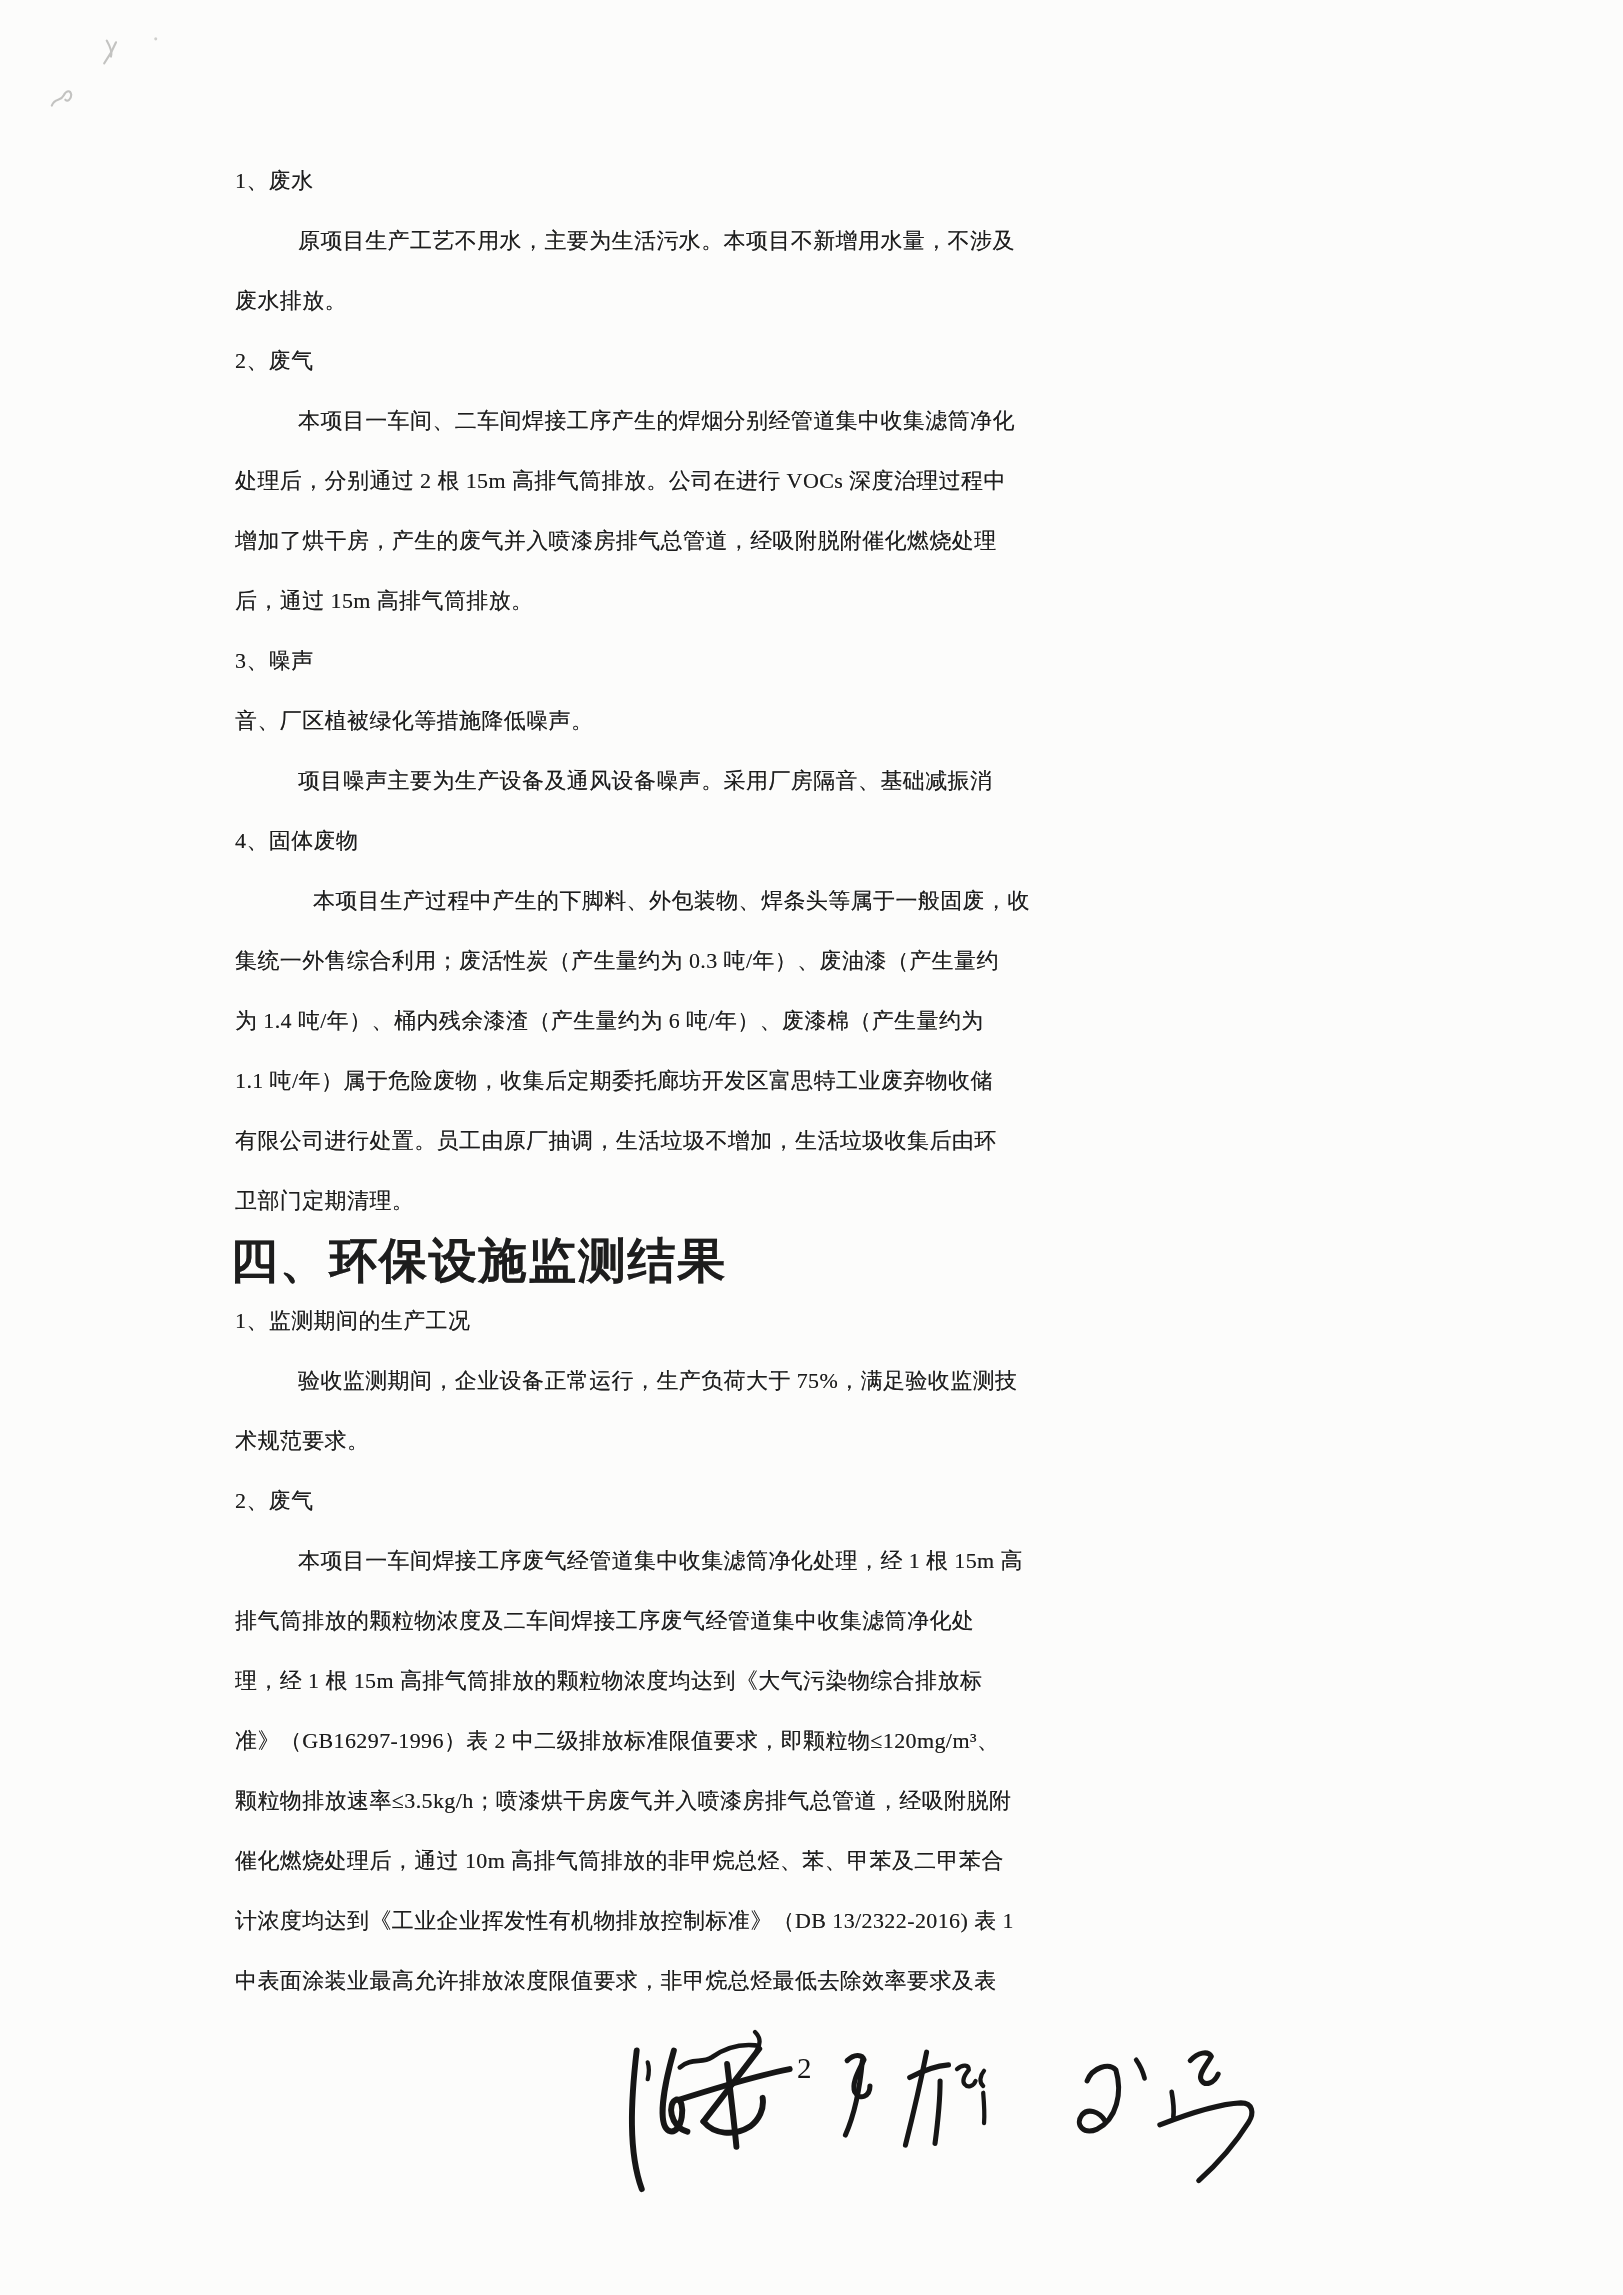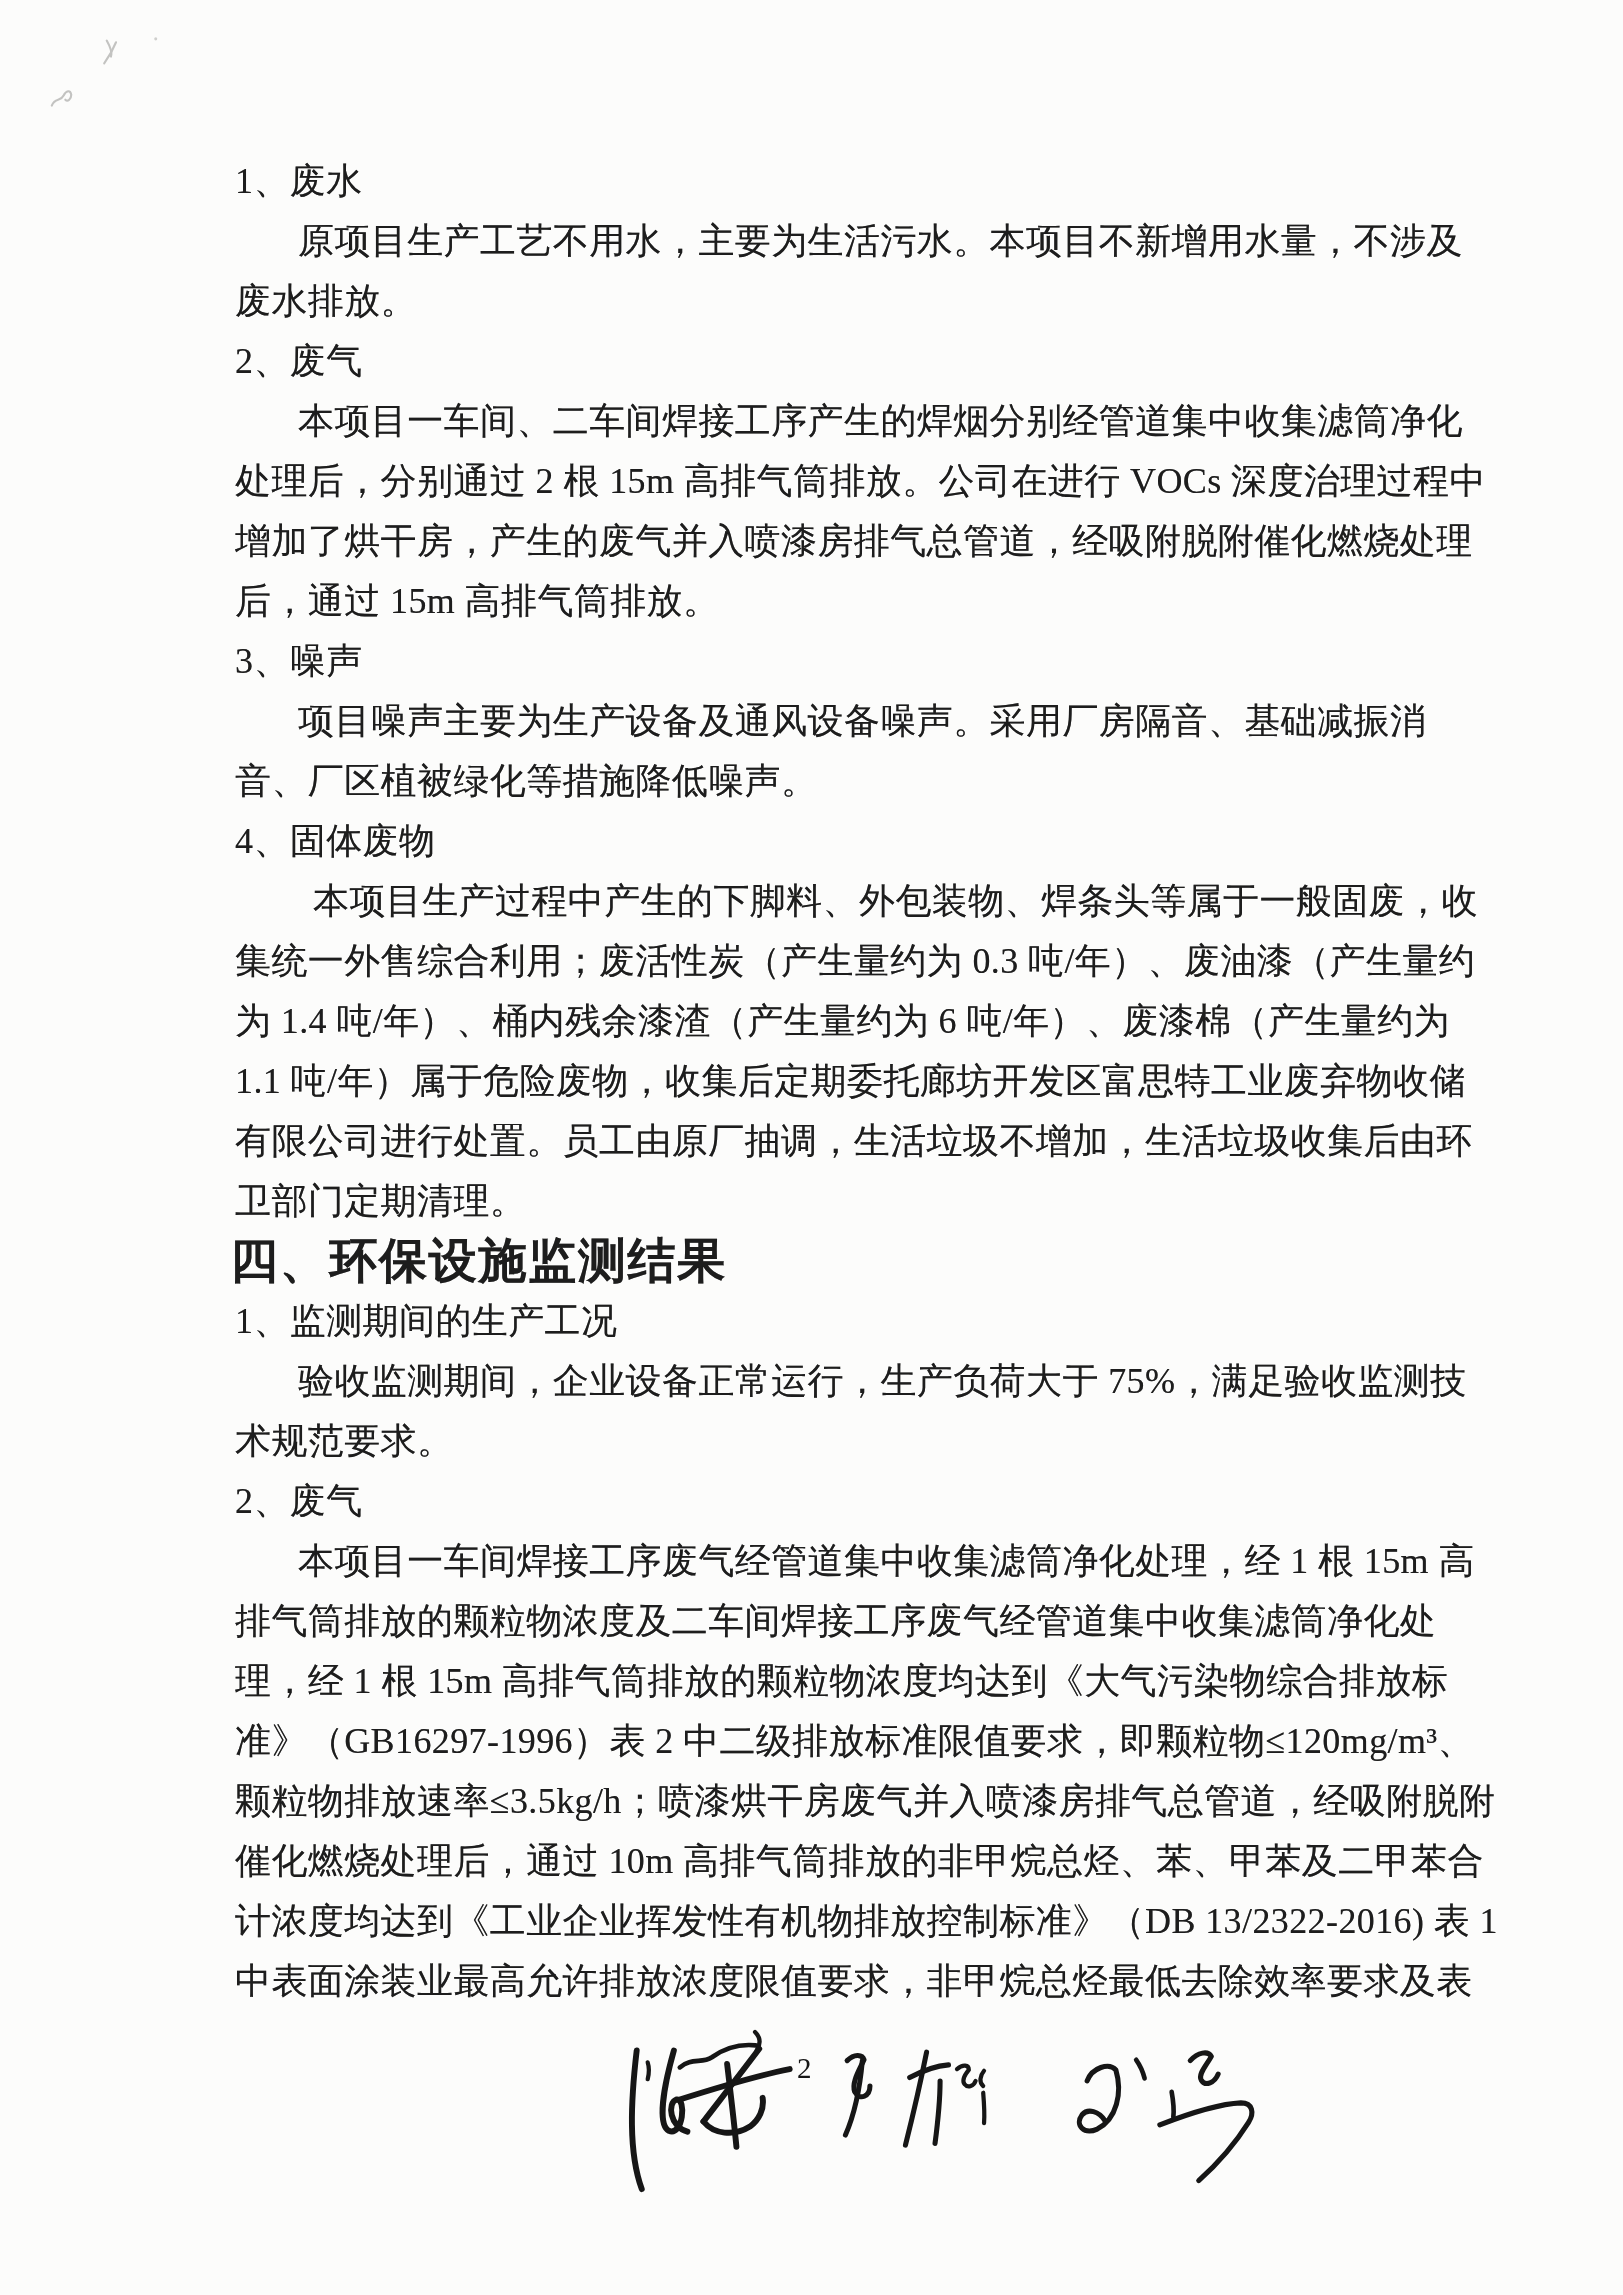--- a/index.html
+++ b/index.html
@@ -15,21 +15,21 @@
   }
   .text-block {
     position: absolute;
     left: 235px;
     top: 151px;
     width: 1167px;
   }
   .line {
     height: 60px;
     line-height: 60px;
-    font-size: 36px;
+    font-size: 22px;
     white-space: nowrap;
     letter-spacing: 0.4px;
     text-shadow: 0 0 0.5px rgba(20,20,20,0.55);
   }
   .line.para-first { padding-left: 63px; }
   .line.para-first-wide { padding-left: 78px; }
   .line.section {
     font-family: "Liberation Sans", "DejaVu Sans", sans-serif;
     font-weight: 700;
     font-size: 48px;
@@ -85,22 +85,22 @@
   <div class="text-block">
       <div class="line item">1、废水</div>
       <div class="line para-first">原项目生产工艺不用水，主要为生活污水。本项目不新增用水量，不涉及</div>
       <div class="line para">废水排放。</div>
       <div class="line item">2、废气</div>
       <div class="line para-first">本项目一车间、二车间焊接工序产生的焊烟分别经管道集中收集滤筒净化</div>
       <div class="line para">处理后，分别通过 2 根 15m 高排气筒排放。公司在进行 VOCs 深度治理过程中</div>
       <div class="line para">增加了烘干房，产生的废气并入喷漆房排气总管道，经吸附脱附催化燃烧处理</div>
       <div class="line para">后，通过 15m 高排气筒排放。</div>
       <div class="line item">3、噪声</div>
+      <div class="line para">音、厂区植被绿化等措施降低噪声。</div>
       <div class="line para-first">项目噪声主要为生产设备及通风设备噪声。采用厂房隔音、基础减振消</div>
-      <div class="line para">音、厂区植被绿化等措施降低噪声。</div>
       <div class="line item">4、固体废物</div>
       <div class="line para-first-wide">本项目生产过程中产生的下脚料、外包装物、焊条头等属于一般固废，收</div>
       <div class="line para">集统一外售综合利用；废活性炭（产生量约为 0.3 吨/年）、废油漆（产生量约</div>
       <div class="line para">为 1.4 吨/年）、桶内残余漆渣（产生量约为 6 吨/年）、废漆棉（产生量约为</div>
       <div class="line para">1.1 吨/年）属于危险废物，收集后定期委托廊坊开发区富思特工业废弃物收储</div>
       <div class="line para">有限公司进行处置。员工由原厂抽调，生活垃圾不增加，生活垃圾收集后由环</div>
       <div class="line para">卫部门定期清理。</div>
       <div class="line section">四、环保设施监测结果</div>
       <div class="line item">1、监测期间的生产工况</div>
       <div class="line para-first">验收监测期间，企业设备正常运行，生产负荷大于 75%，满足验收监测技</div>

